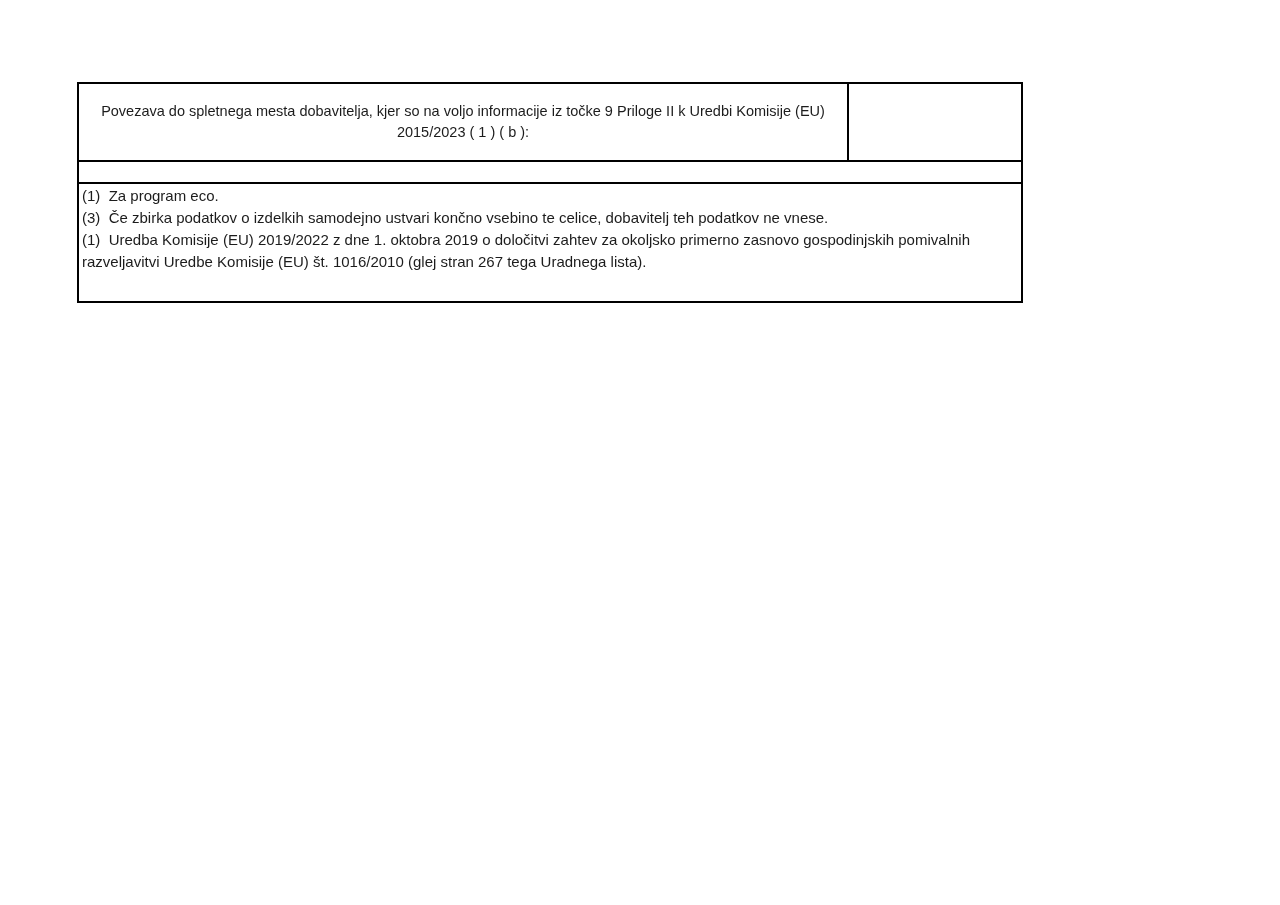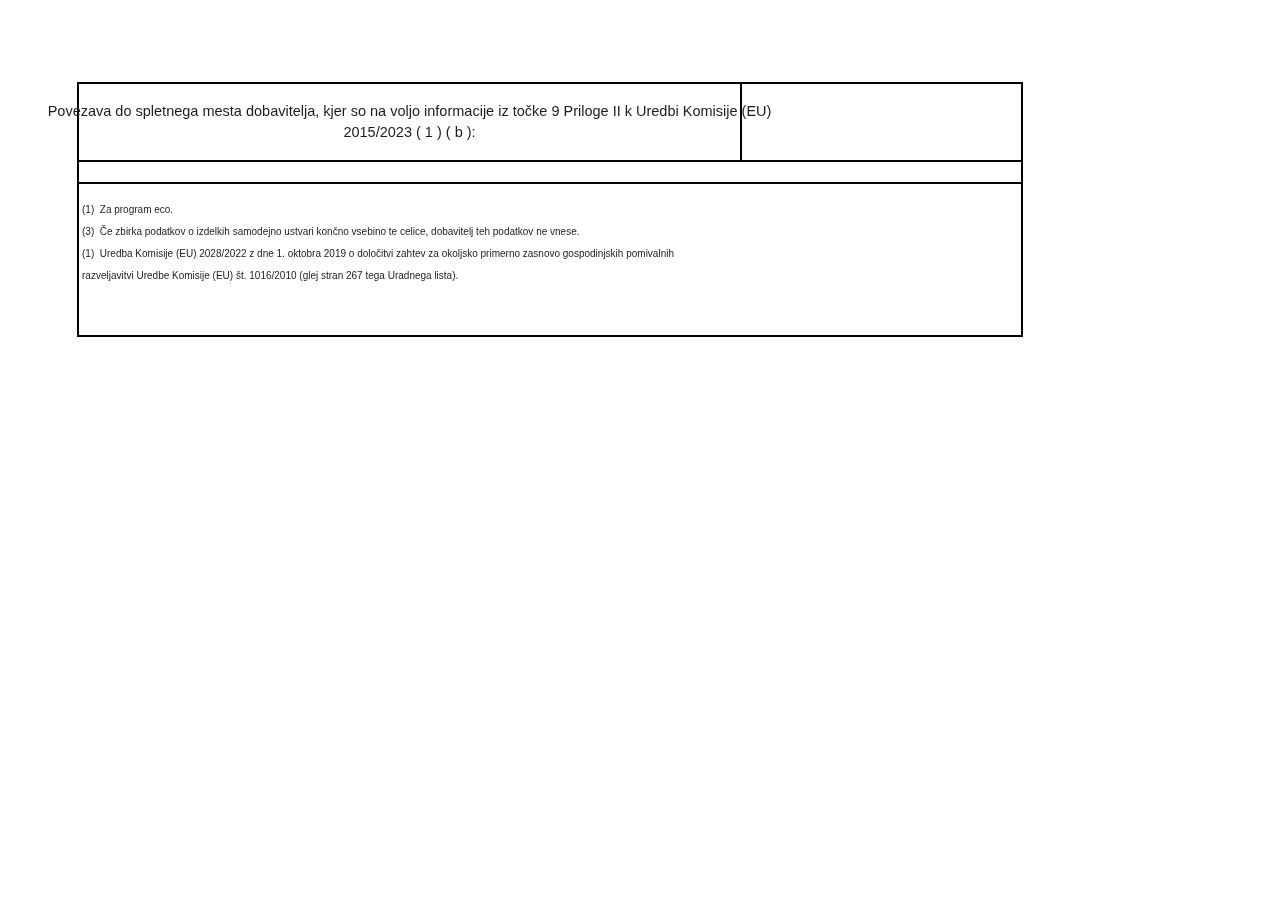--- a/index.html
+++ b/index.html
@@ -22,21 +22,21 @@
     width: 946px;
     box-sizing: border-box;
     border: 2px solid #000000;
     background: #ffffff;
   }
   .row-link {
     display: flex;
     height: 76px;
   }
   .cell-label {
-    width: 663px;
+    width: 770px;
     box-sizing: border-box;
     border-right: 2px solid #000000;
     display: flex;
     flex-direction: column;
     align-items: center;
     justify-content: center;
     text-align: center;
     font-size: 14.5px;
     line-height: 21px;
     padding: 0 6px;
@@ -48,26 +48,26 @@
   .cell-value {
     flex: 1;
     box-sizing: border-box;
   }
   .row-spacer {
     height: 22px;
     box-sizing: border-box;
     border-top: 2px solid #000000;
   }
   .row-footnotes {
-    height: 153px;
+    height: 119px;
     box-sizing: border-box;
     border-top: 2px solid #000000;
     overflow: hidden;
-    padding: 15px 4px 0 3px;
-    font-size: 10px;
+    padding: 1px 4px 0 3px;
+    font-size: 15px;
     line-height: 22px;
   }
   .fn-line {
     white-space: pre;
   }
 </style>
 </head>
 <body>
 
 <div class="page">
@@ -79,18 +79,18 @@
         <span class="line">2015/2023 ( 1 ) ( b ):</span>
       </div>
       <div class="cell-value"></div>
     </div>
 
     <div class="row-spacer"></div>
 
     <div class="row-footnotes">
       <div class="fn-line">(1)  Za program eco.</div>
       <div class="fn-line">(3)  Če zbirka podatkov o izdelkih samodejno ustvari končno vsebino te celice, dobavitelj teh podatkov ne vnese.</div>
-      <div class="fn-line">(1)  Uredba Komisije (EU) 2028/2022 z dne 1. oktobra 2019 o določitvi zahtev za okoljsko primerno zasnovo gospodinjskih pomivalnih</div>
+      <div class="fn-line">(1)  Uredba Komisije (EU) 2019/2022 z dne 1. oktobra 2019 o določitvi zahtev za okoljsko primerno zasnovo gospodinjskih pomivalnih</div>
       <div class="fn-line">razveljavitvi Uredbe Komisije (EU) št. 1016/2010 (glej stran 267 tega Uradnega lista).</div>
     </div>
 
   </div>
 </div>
 
 </body></html>

